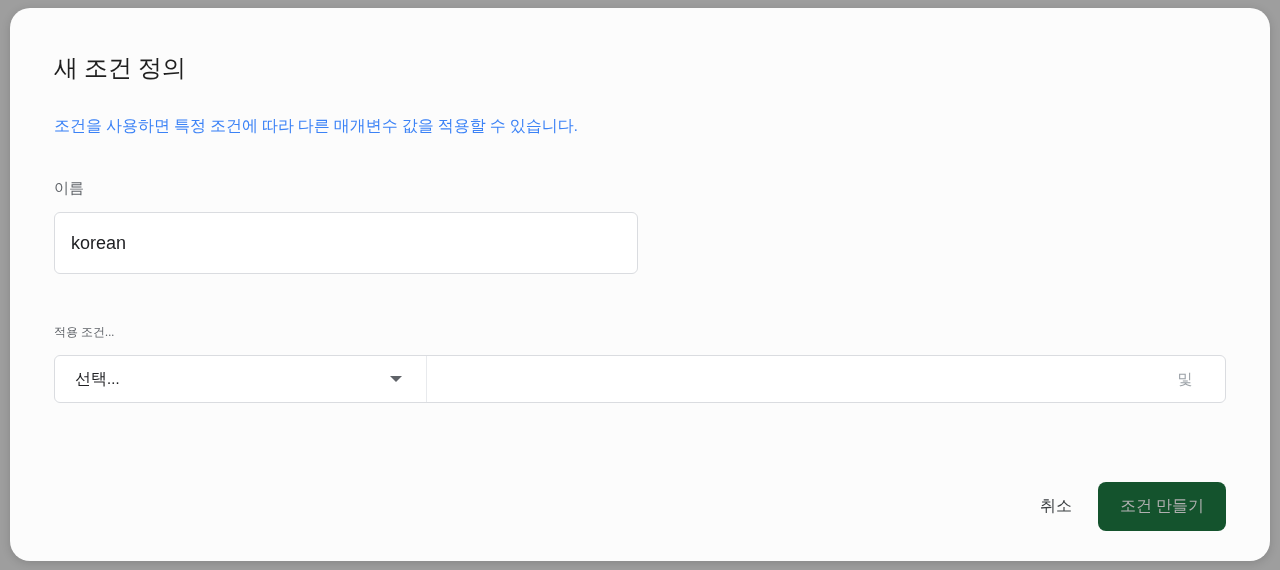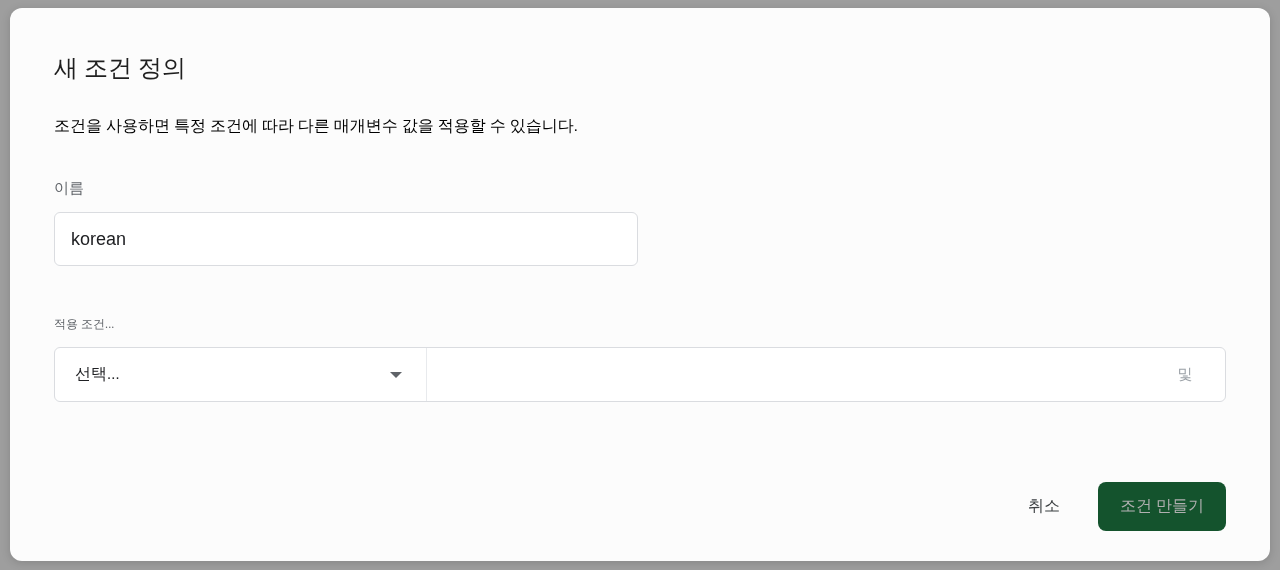--- a/index.html
+++ b/index.html
@@ -12,38 +12,38 @@
       font-family: -apple-system, BlinkMacSystemFont, "Segoe UI", Roboto, "Helvetica Neue", Arial, sans-serif;
       background: #9e9e9e;
       width: 1280px;
       height: 570px;
       overflow: hidden;
       position: relative;
     }
     
     .dialog {
       background: #fcfcfc;
-      border-radius: 12px;
+      border-radius: 20px;
       margin: 8px 10px 10px 10px;
       padding: 44px 44px 30px 44px;
       box-shadow: 0 2px 10px rgba(0,0,0,0.15);
       height: 553px;
       position: relative;
     }
     
     .dialog-title {
       font-size: 24px;
       font-weight: 500;
       color: #1f1f1f;
       margin-bottom: 32px;
     }
     
     .dialog-description {
       font-size: 16px;
-      color: #000000;
+      color: #3b82f6;
       margin-bottom: 42px;
     }
     
     .form-row {
       display: flex;
       gap: 8px;
       align-items: flex-start;
       margin-bottom: 50px;
       margin-top: 16px;
     }
@@ -57,21 +57,21 @@
       width: 584px;
     }
     
     .form-label {
       font-size: 15px;
       color: #5f6368;
       margin-bottom: 14px;
     }
     
     .text-input {
-      height: 54px;
+      height: 62px;
       border: 1px solid #dadce0;
       border-radius: 6px;
       padding: 0 16px;
       font-size: 18px;
       color: #202124;
       background: #ffffff;
       outline: none;
     }
     
     .color-picker {
@@ -103,21 +103,21 @@
       font-size: 12px;
       color: #5f6368;
       margin-bottom: 14px;
     }
     
     .condition-row {
       display: flex;
       border: 1px solid #dadce0;
       border-radius: 6px;
       background: #ffffff;
-      height: 55px;
+      height: 48px;
       align-items: stretch;
     }
     
     .condition-select {
       width: 372px;
       display: flex;
       align-items: center;
       justify-content: space-between;
       padding: 0 24px 0 20px;
       cursor: pointer;
@@ -148,21 +148,21 @@
       justify-content: center;
       font-size: 15px;
       color: #9aa0a6;
     }
     
     .dialog-actions {
       position: absolute;
       bottom: 30px;
       right: 44px;
       display: flex;
-      gap: 16px;
+      gap: 4px;
       align-items: flex-start;
     }
     
     .btn {
       border: none;
       border-radius: 8px;
       padding: 14px 22px;
       font-size: 16px;
       cursor: pointer;
       font-family: inherit;

